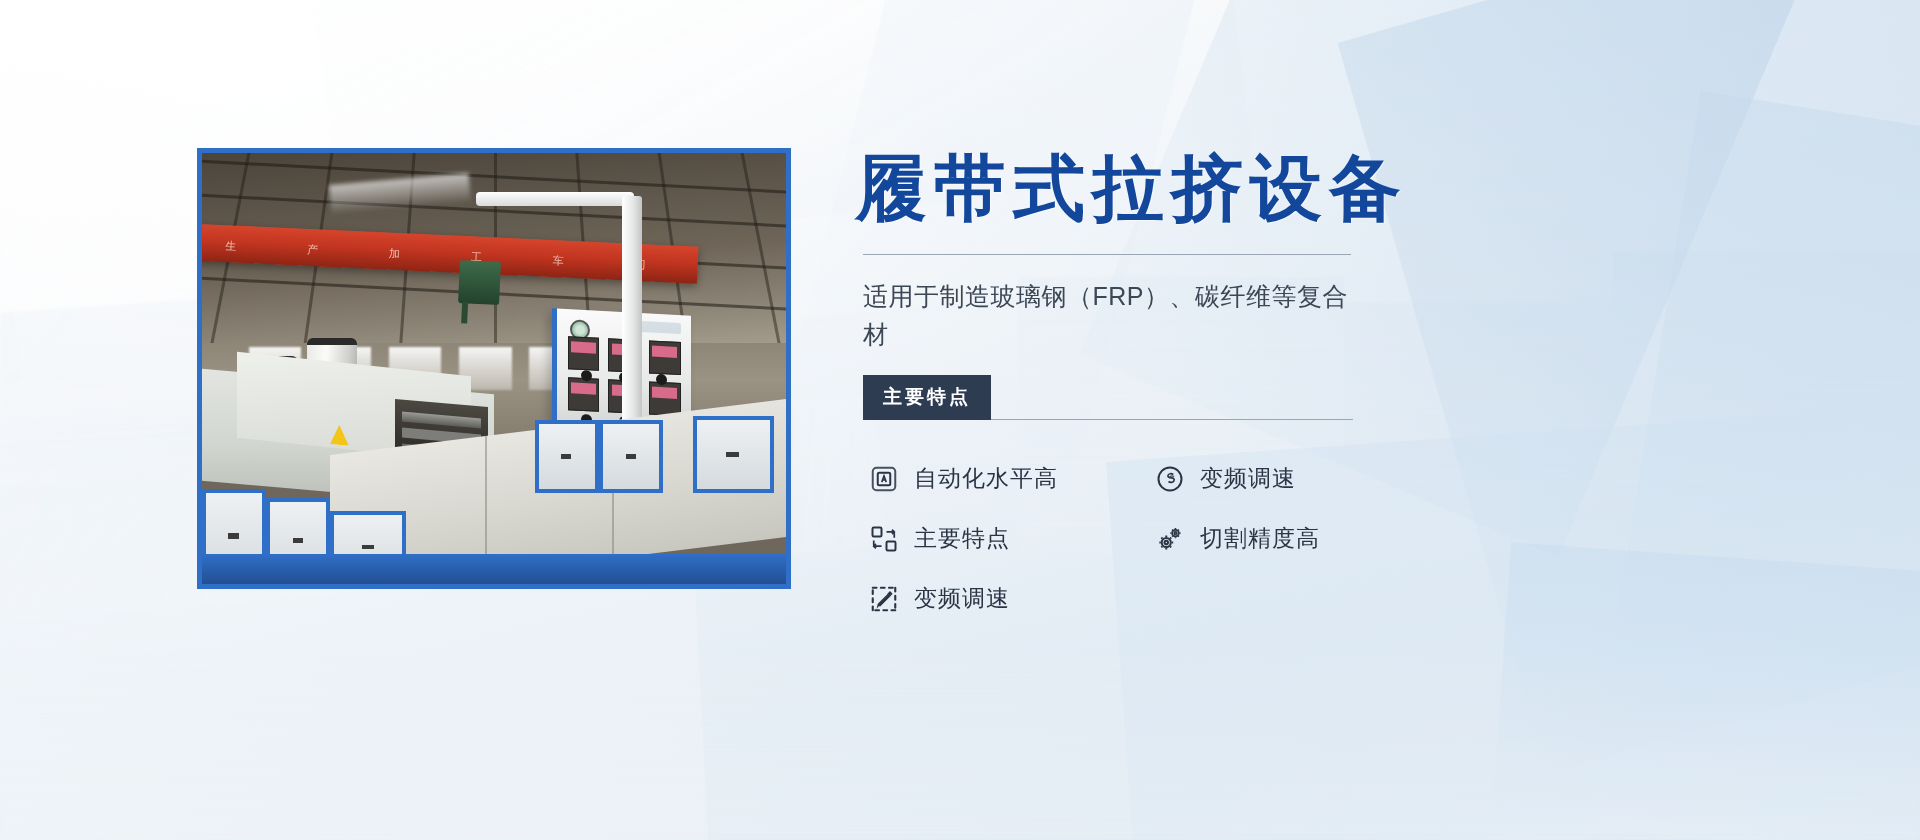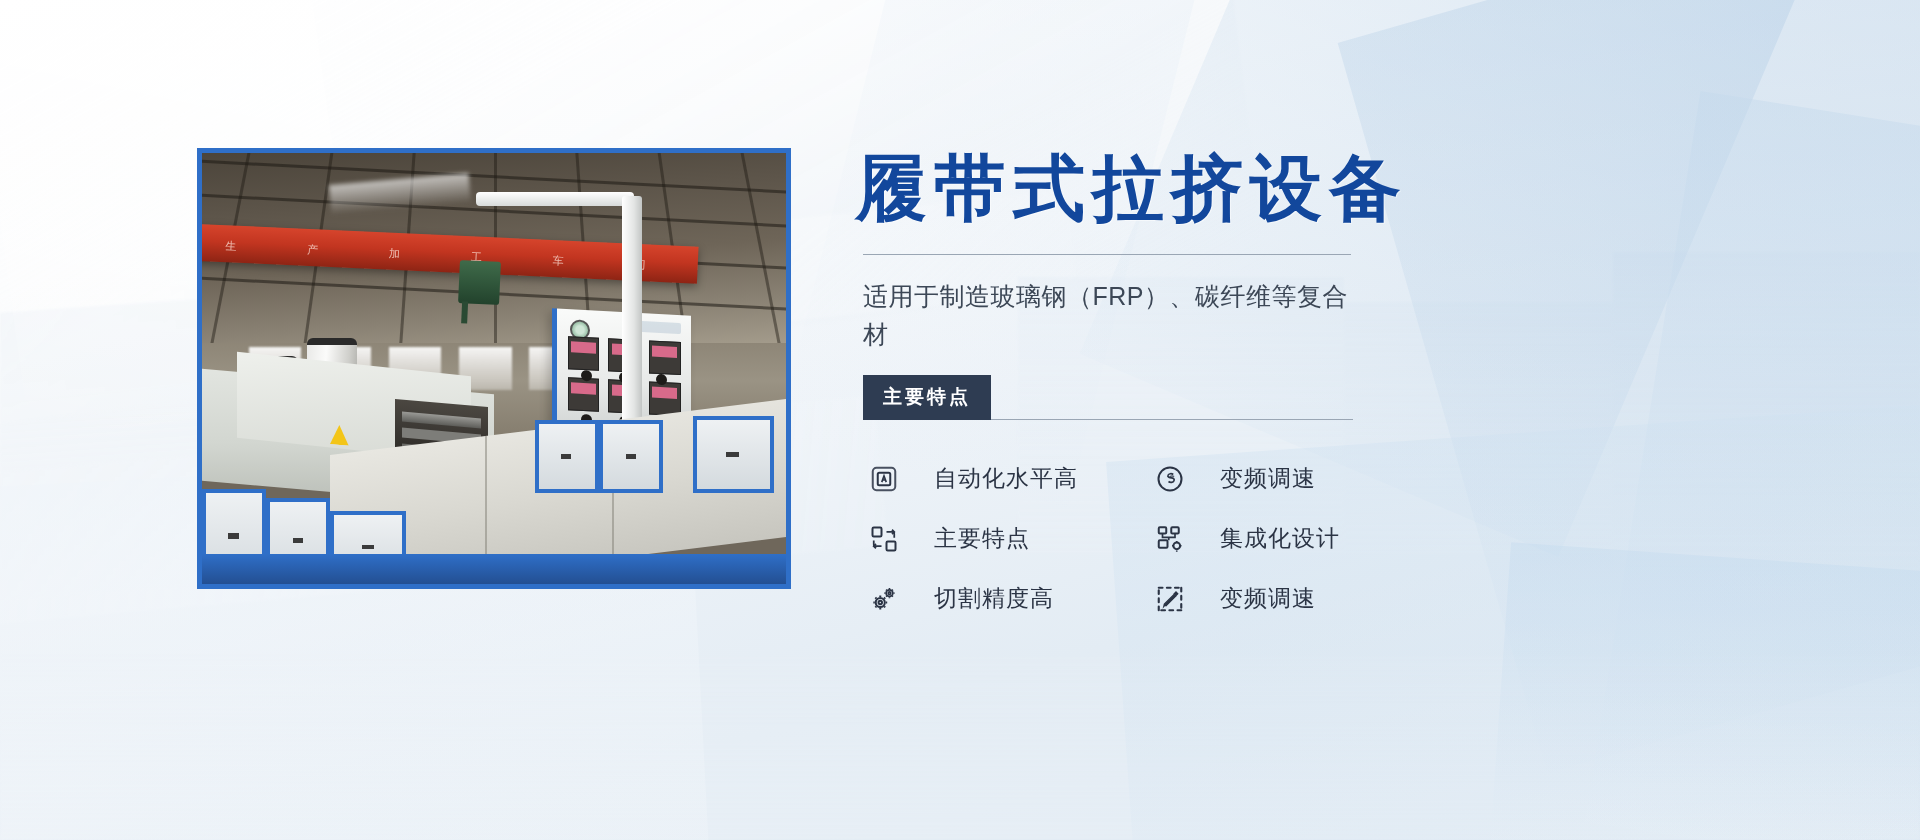--- a/index.html
+++ b/index.html
@@ -170,21 +170,21 @@
   .rule{width:488px;height:1px;background:#9aa6b4;margin:26px 0 22px 8px;}
   .subtitle{font-size:25px;line-height:1.52;color:#3c4756;width:490px;margin-left:8px;letter-spacing:.5px;}
 
   .badge-row{display:flex;align-items:flex-end;margin:22px 0 0 8px;width:490px;}
   .badge{background:#2e3c52;color:#ffffff;font-size:19px;font-weight:700;
     letter-spacing:3px;padding:9px 20px 10px;white-space:nowrap;}
   .badge-line{flex:1;height:1px;background:#9aa6b4;}
 
   .features{margin:42px 0 0 12px;width:520px;
     display:grid;grid-template-columns:286px 1fr;row-gap:26px;}
-  .feat{display:flex;align-items:center;gap:33px;}
+  .feat{display:flex;align-items:center;gap:13px;}
   .feat .ico{width:34px;height:34px;flex:0 0 34px;display:flex;align-items:center;justify-content:center;color:#2b3445;}
   .feat .lbl{font-size:23px;color:#2b3445;letter-spacing:1px;white-space:nowrap;}
 </style>
 </head>
 <body>
 
 <div class="banner">
 
   <div class="bg-base"></div>
   <div class="bg-photo-ghost">
@@ -340,33 +340,20 @@
             <rect x="14" y="14" width="7.2" height="7.2" rx="1"></rect>
             <path d="M14 6.3h4.6a1.6 1.6 0 0 1 1.6 1.6v3" stroke-width="1.4"></path>
             <path d="M18.4 4.6l1.8 1.7-1.8 1.7" stroke-width="1.4"></path>
             <path d="M10 17.7H5.4a1.6 1.6 0 0 1-1.6-1.6v-3" stroke-width="1.4"></path>
             <path d="M5.6 19.4l-1.8-1.7 1.8-1.7" stroke-width="1.4"></path>
           </svg>
         </span>
         <span class="lbl">主要特点</span>
       </div>
 
-      <div class="feat">
-        <span class="ico">
-          <svg width="30" height="30" viewBox="0 0 24 24" fill="none" stroke="currentColor" stroke-width="1.6">
-            <rect x="3" y="2.6" width="6" height="5" rx=".9"></rect>
-            <rect x="13" y="2.6" width="6" height="5" rx=".9"></rect>
-            <rect x="3" y="13" width="7" height="6" rx=".9"></rect>
-            <path d="M6 7.6v3.1h10V7.6M11 10.7v2.3" stroke-width="1.35"></path>
-            <circle cx="17.4" cy="17.4" r="2.7"></circle>
-            <path d="M17.4 13.6v1M17.4 21.2v1M13.6 17.4h1M20.2 17.4h1" stroke-width="1.3"></path>
-          </svg>
-        </span>
-        <span class="lbl">集成化设计</span>
-      </div>
 
       <div class="feat">
         <span class="ico">
           <svg width="32" height="32" viewBox="0 0 24 24" fill="none" stroke="currentColor" stroke-width="1.5">
             <circle cx="9.2" cy="14.6" r="3.4"></circle>
             <circle cx="9.2" cy="14.6" r="1.3"></circle>
             <path d="M9.2 9.4v1.1M9.2 18.7v1.1M4 14.6h1.1M13.3 14.6h1.1M5.5 10.9l.8.8M12.1 17.5l.8.8M12.9 10.9l-.8.8M6.3 17.5l-.8.8"></path>
             <circle cx="16.1" cy="7.6" r="2.5" stroke-width="1.3"></circle>
             <circle cx="16.1" cy="7.6" r=".9" stroke-width="1.3"></circle>
             <path d="M16.1 3.8v.8M16.1 10.6v.8M12.3 7.6h.8M19.1 7.6h.8M13.5 5l.6.6M18.1 9.6l.6.6M18.7 5l-.6.6M14.1 9.6l-.6.6" stroke-width="1.2"></path>

